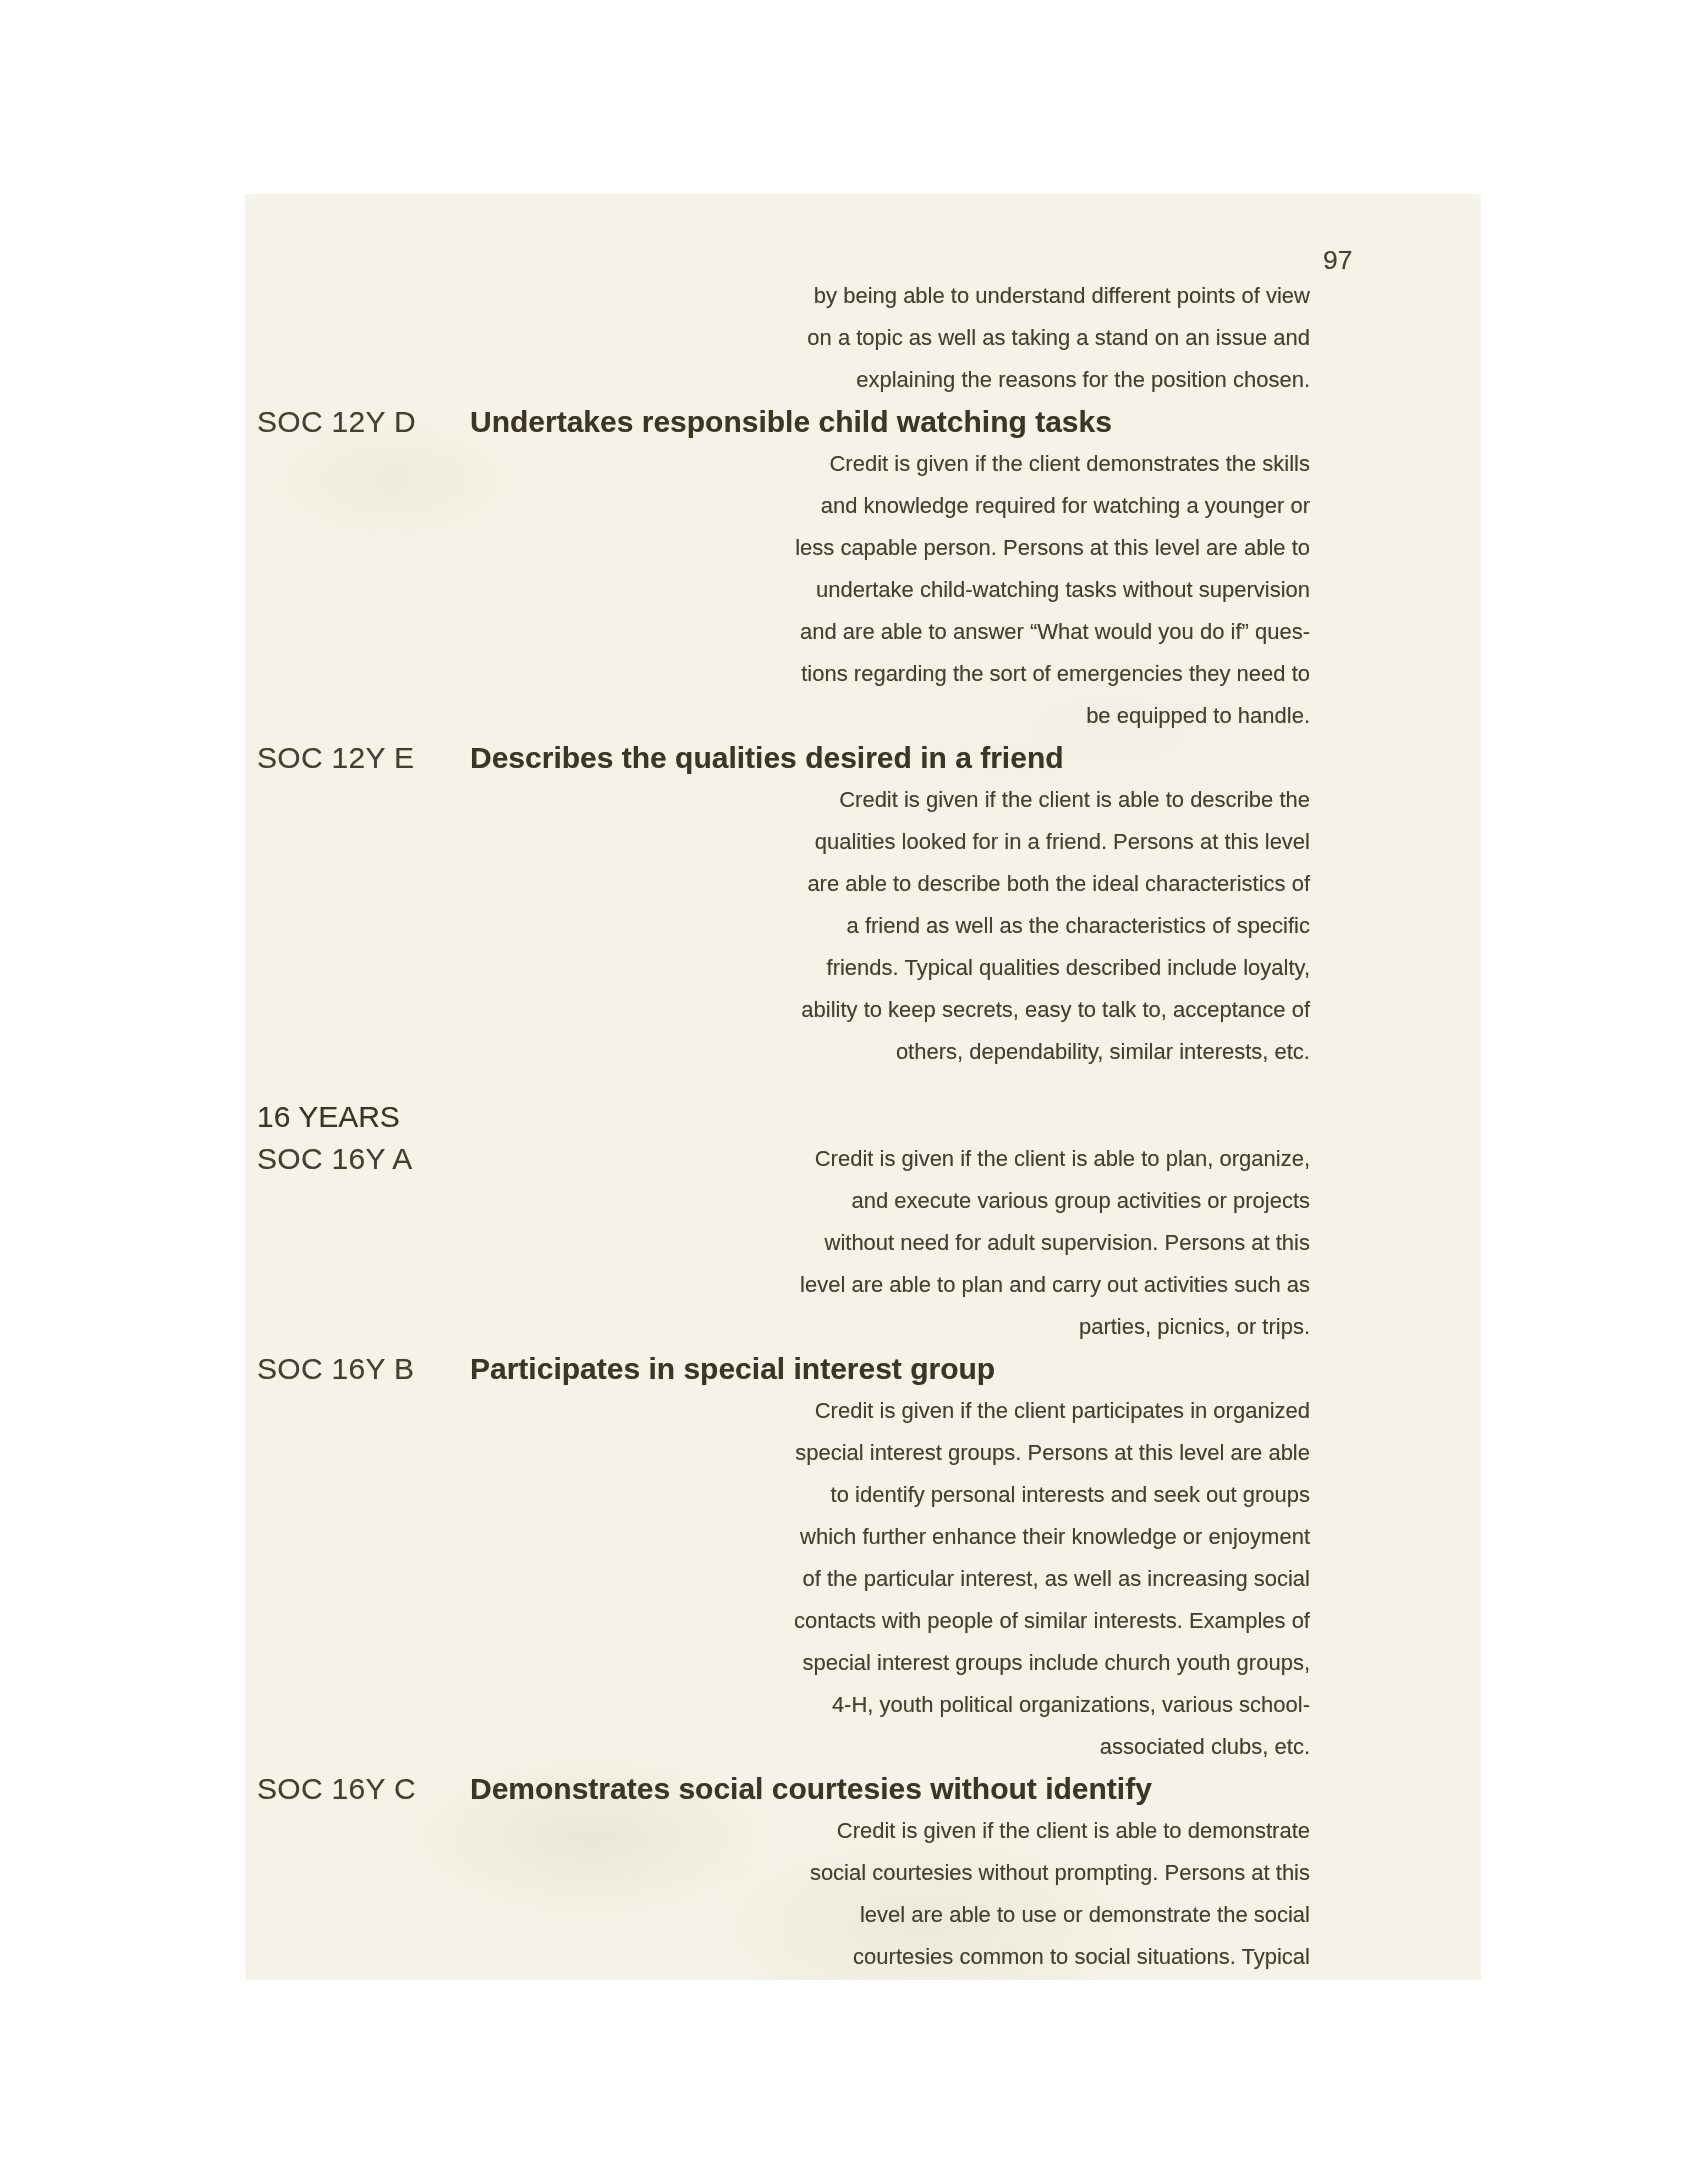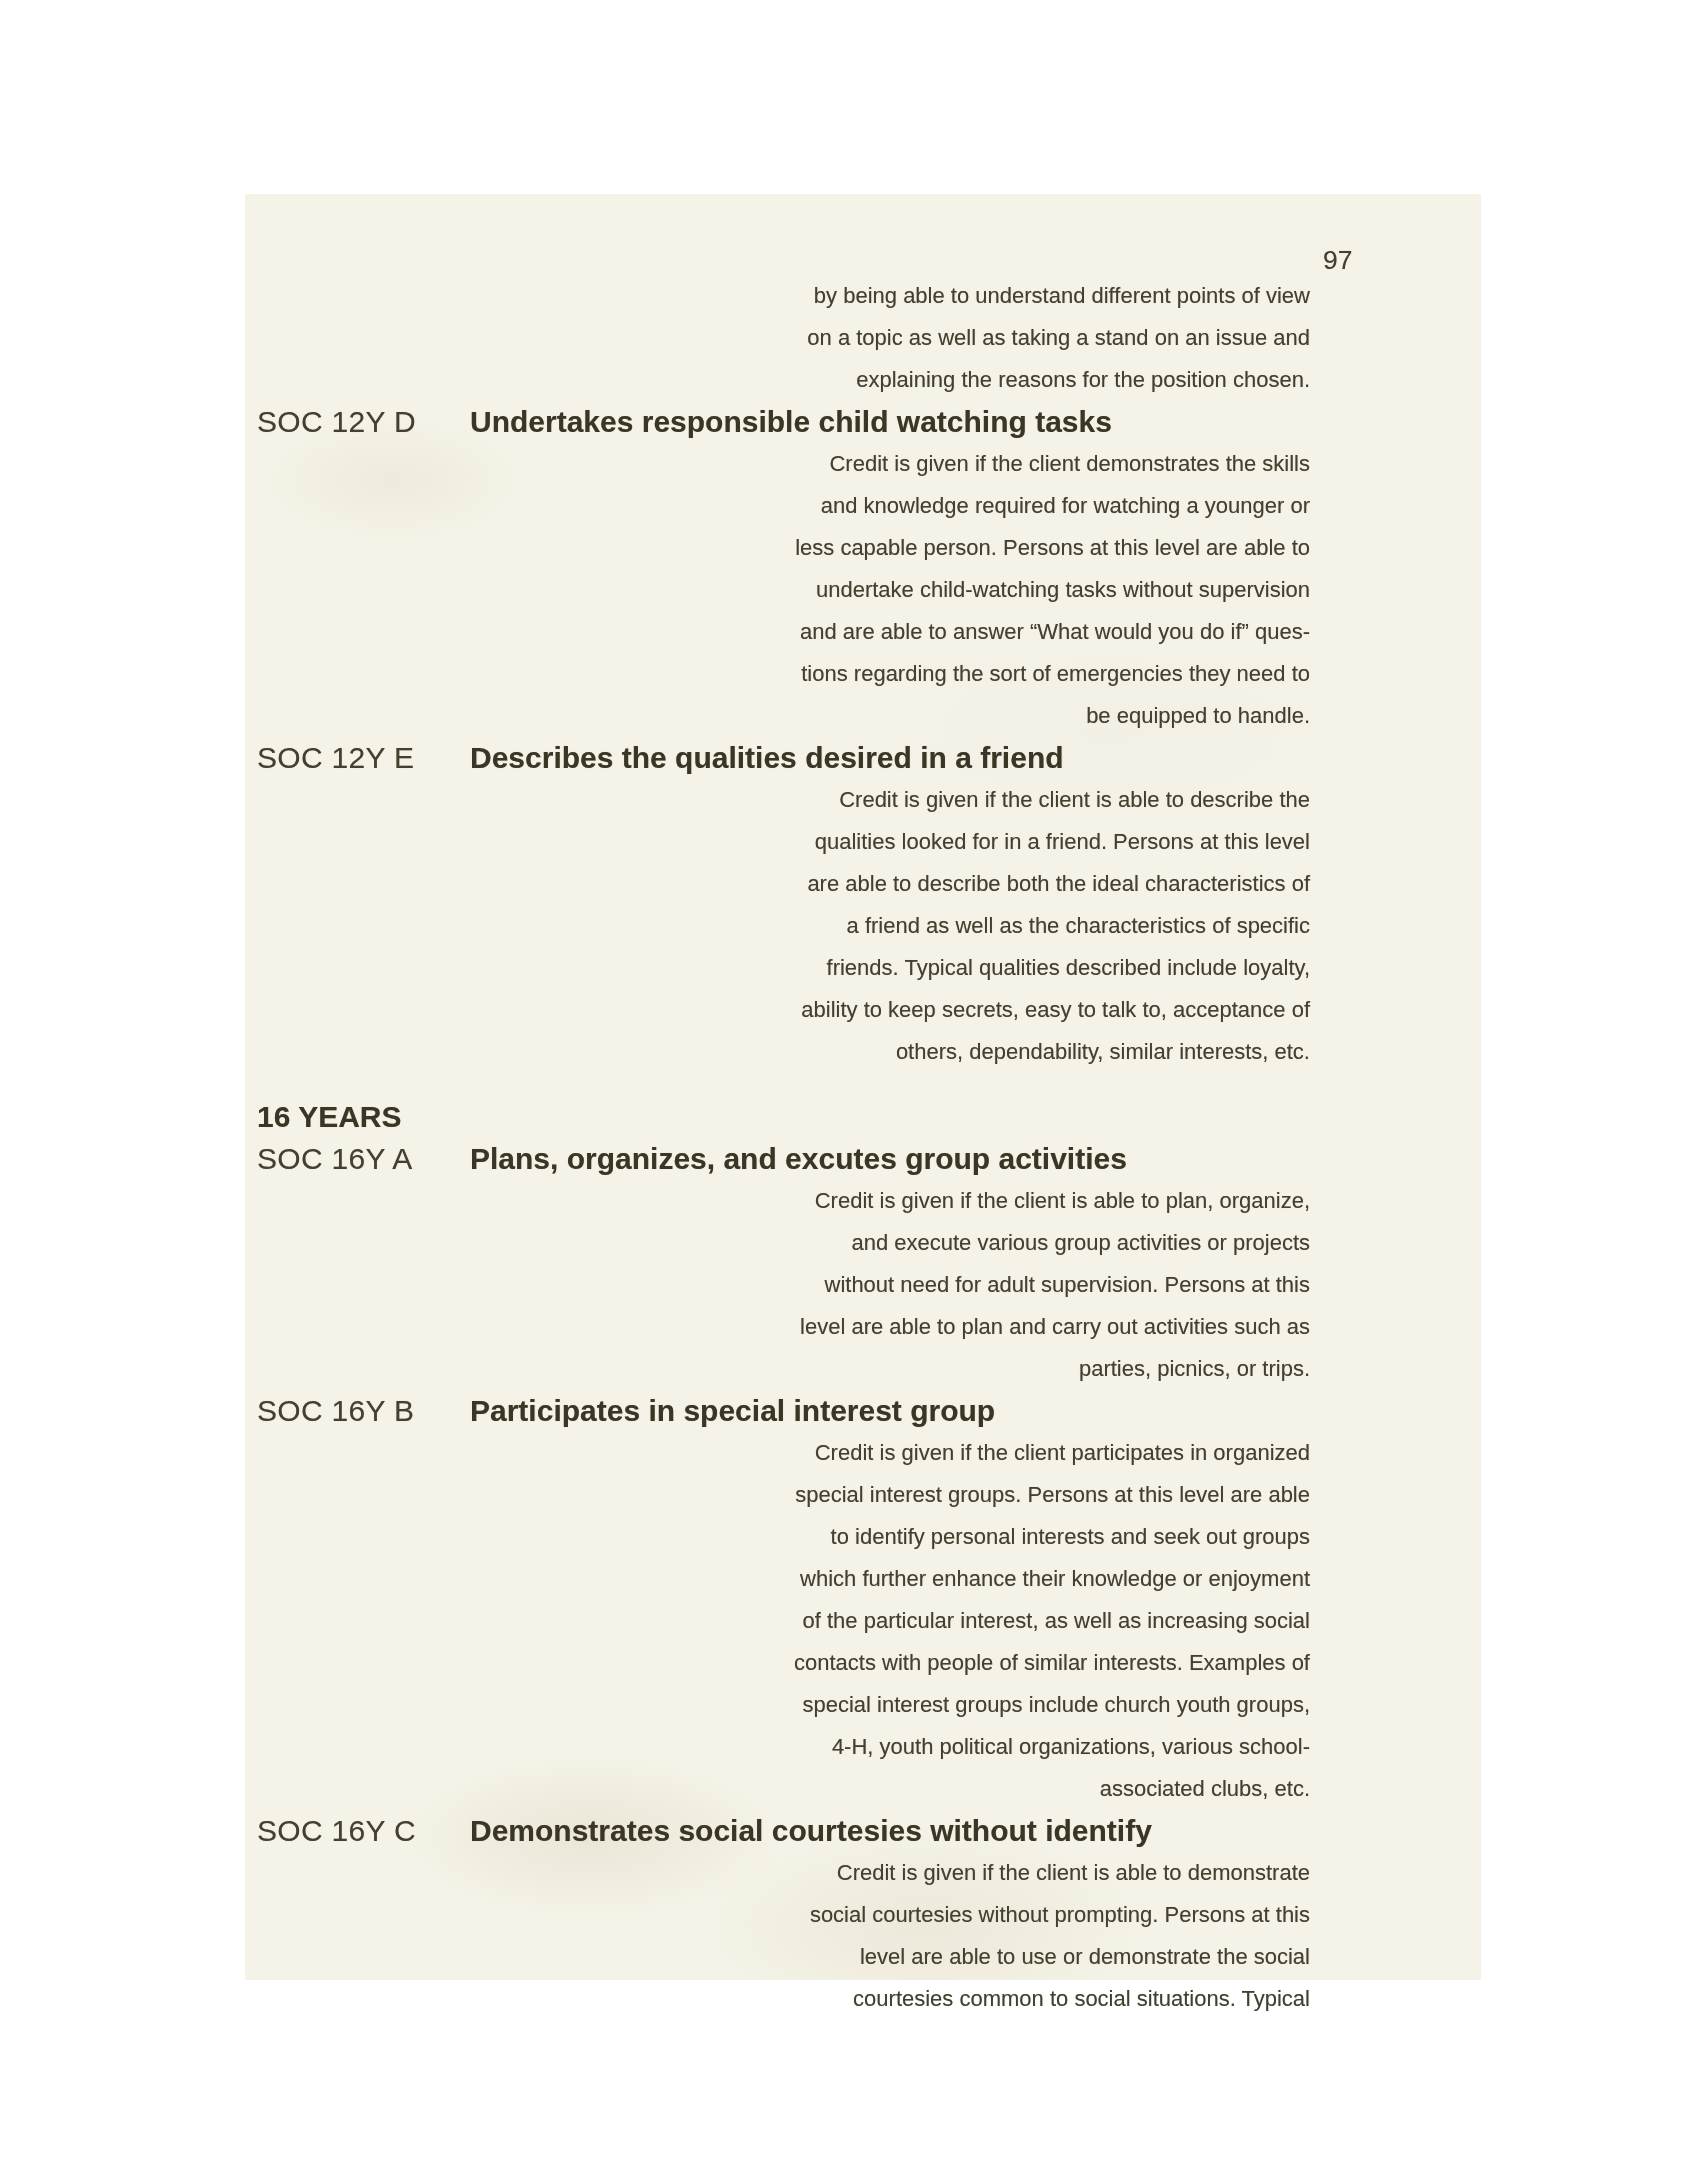--- a/index.html
+++ b/index.html
@@ -71,21 +71,21 @@
   }
   .bodytext {
     font-size: 22px;
     line-height: 42px;
     white-space: pre-line;
     text-align: right;
   }
   .section-heading {
     font-size: 30px;
     line-height: 42px;
-    font-weight: bold;
+    font-weight: normal;
     color: var(--ink-bold, #3a3524);
     margin-top: 22.5px;
   }
 </style>
 </head>
 <body>
 
 <div class="paper">
 
   <div class="page-number">97</div>
@@ -125,21 +125,20 @@
 ability to keep secrets, easy to talk to, acceptance of
 others, dependability, similar interests, etc.</div>
       </div>
     </div>
 
     <div class="section-heading">16 YEARS</div>
 
     <div class="row">
       <div class="code">SOC 16Y A</div>
       <div>
-        <div class="title">Plans, organizes, and excutes group activities</div>
         <div class="bodytext">Credit is given if the client is able to plan, organize,
 and execute various group activities or projects
 without need for adult supervision. Persons at this
 level are able to plan and carry out activities such as
 parties, picnics, or trips.</div>
       </div>
     </div>
 
     <div class="row">
       <div class="code">SOC 16Y B</div>

